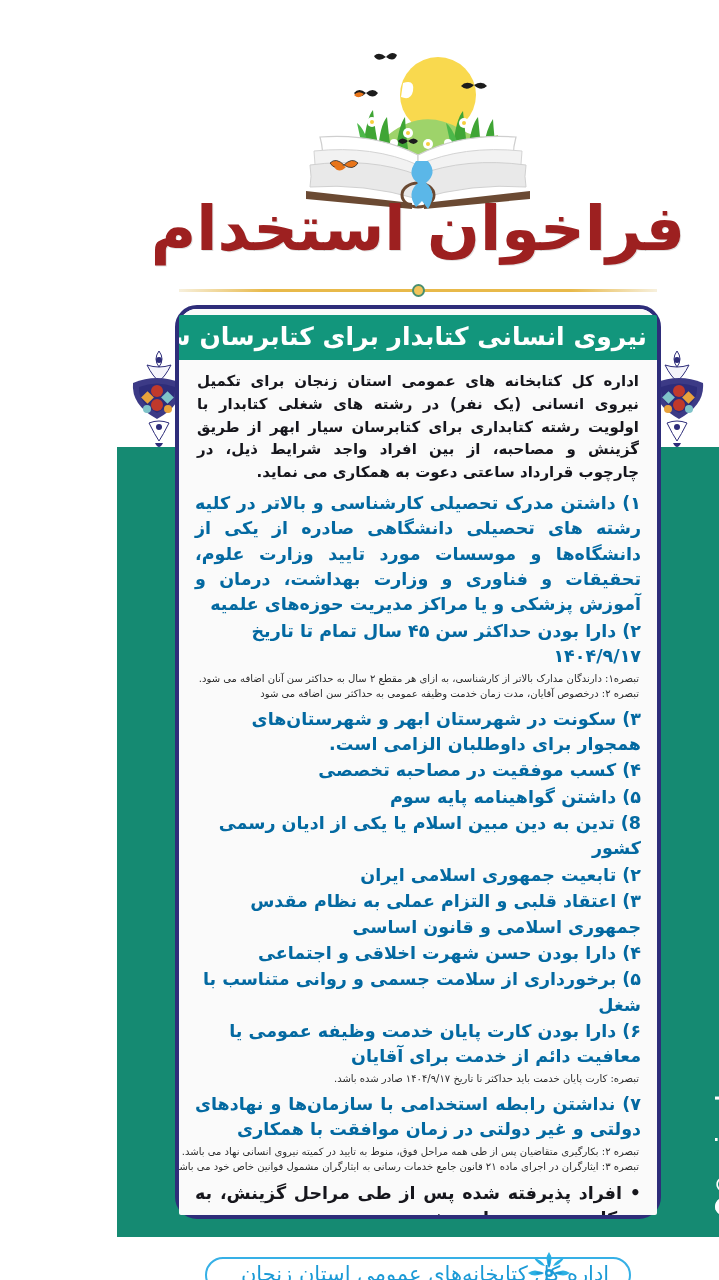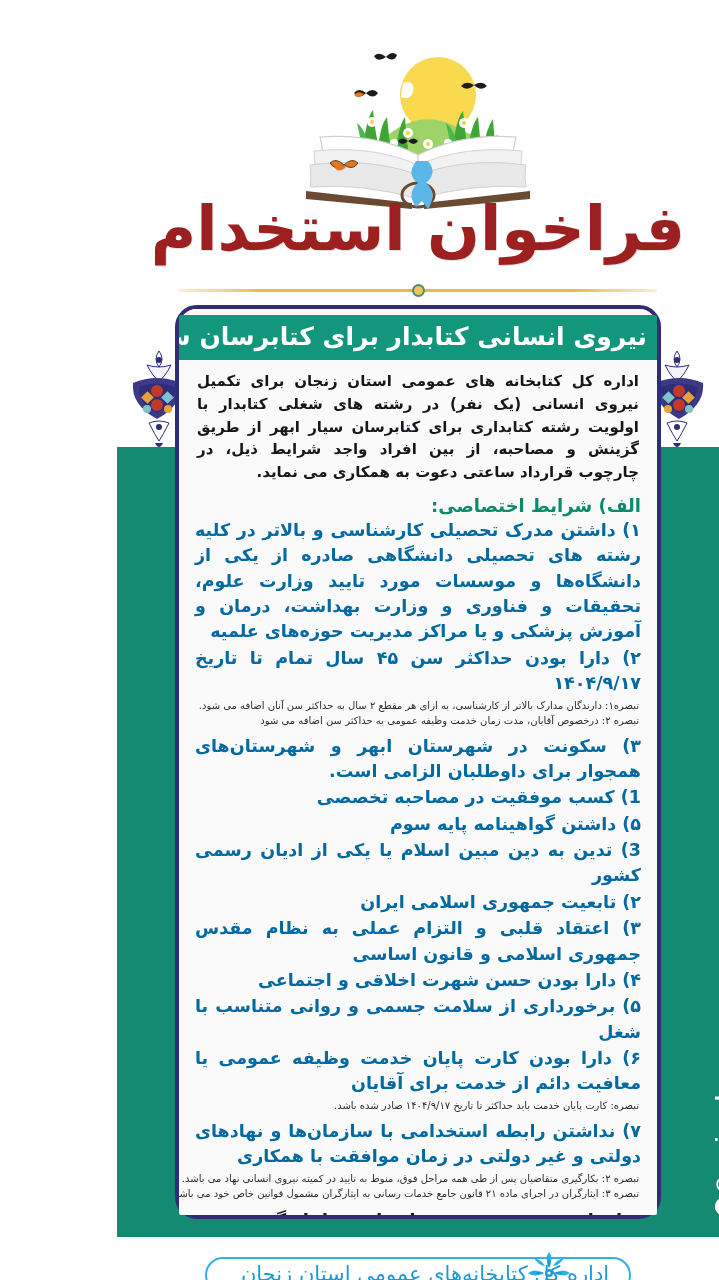--- a/index.html
+++ b/index.html
@@ -138,21 +138,21 @@
 
   .item{
     font-size:17.5px;
     font-weight:bold;
     color:#0369a1;
     line-height:1.45;
     text-align:justify;
     text-align-last:right;
     margin:1px 2px;
   }
-  .item.rtl-right{text-align-last:right;}
+  .item.rtl-right{text-align:right;text-align-last:right;}
 
   .note{
     font-size:10px;
     font-weight:normal;
     color:#2b2b2b;
     line-height:1.5;
     text-align:right;
     margin:0 4px;
     white-space:nowrap;
   }
@@ -354,30 +354,29 @@
 
   <div style="position:absolute;left:62px;right:62px;top:272px;bottom:108px;overflow:hidden;border-radius:2px;">
     <div style="position:relative;top:0;">
 
       <div class="green-banner">نیروی انسانی کتابدار برای کتابرسان سیار ابهر</div>
 
       <div class="body-pad">
 
         <div class="intro">اداره کل کتابخانه های عمومی استان زنجان برای تکمیل نیروی انسانی (یک نفر) در رشته های شغلی کتابدار با اولویت رشته کتابداری برای کتابرسان سیار ابهر از طریق گزینش و مصاحبه، از بین افراد واجد شرایط ذیل، در چارچوب قرارداد ساعتی دعوت به همکاری می نماید.</div>
 
-        <div class="sec-head">الف) شرایط اختصاصی:</div>
         <div class="item">۱) داشتن مدرک تحصیلی کارشناسی و بالاتر در کلیه رشته های تحصیلی دانشگاهی صادره از یکی از دانشگاه‌ها و موسسات مورد تایید وزارت علوم، تحقیقات و فناوری و وزارت بهداشت، درمان و آموزش پزشکی و یا مراکز مدیریت حوزه‌های علمیه</div>
         <div class="item rtl-right">۲) دارا بودن حداکثر سن ۴۵ سال تمام تا تاریخ ۱۴۰۴/۹/۱۷</div>
         <div class="note">تبصره۱: دارندگان مدارک بالاتر از کارشناسی، به ازای هر مقطع ۲ سال به حداکثر سن آنان اضافه می شود.</div>
         <div class="note">تبصره ۲: درخصوص آقایان، مدت زمان خدمت وظیفه عمومی به حداکثر سن اضافه می شود</div>
         <div class="item rtl-right" style="margin-top:6px;">۳) سکونت در شهرستان ابهر و شهرستان‌های همجوار برای داوطلبان الزامی است.</div>
-        <div class="item rtl-right">1) کسب موفقیت در مصاحبه تخصصی</div>
+        <div class="item rtl-right">۴) کسب موفقیت در مصاحبه تخصصی</div>
         <div class="item rtl-right">۵) داشتن گواهینامه پایه سوم</div>
 
-        <div class="item rtl-right">3) تدین به دین مبین اسلام یا یکی از ادیان رسمی کشور</div>
+        <div class="item rtl-right">8) تدین به دین مبین اسلام یا یکی از ادیان رسمی کشور</div>
         <div class="item rtl-right">۲) تابعیت جمهوری اسلامی ایران</div>
         <div class="item rtl-right">۳) اعتقاد قلبی و التزام عملی به نظام مقدس جمهوری اسلامی و قانون اساسی</div>
         <div class="item rtl-right">۴) دارا بودن حسن شهرت اخلاقی و اجتماعی</div>
         <div class="item rtl-right">۵) برخورداری از سلامت جسمی و روانی متناسب با شغل</div>
         <div class="item rtl-right">۶) دارا بودن کارت پایان خدمت وظیفه عمومی یا معافیت دائم از خدمت برای آقایان</div>
         <div class="note">تبصره: کارت پایان خدمت باید حداکثر تا تاریخ ۱۴۰۴/۹/۱۷ صادر شده باشد.</div>
         <div class="item" style="margin-top:6px;">۷) نداشتن رابطه استخدامی با سازمان‌ها و نهادهای دولتی و غیر دولتی در زمان موافقت با همکاری</div>
         <div class="note">تبصره ۲: بکارگیری متقاضیان پس از طی همه مراحل فوق، منوط به تایید در کمیته نیروی انسانی نهاد می باشد.</div>
         <div class="note">تبصره ۳: ایثارگران در اجرای ماده ۲۱ قانون جامع خدمات رسانی به ایثارگران مشمول قوانین خاص خود می باشند.</div>
 

